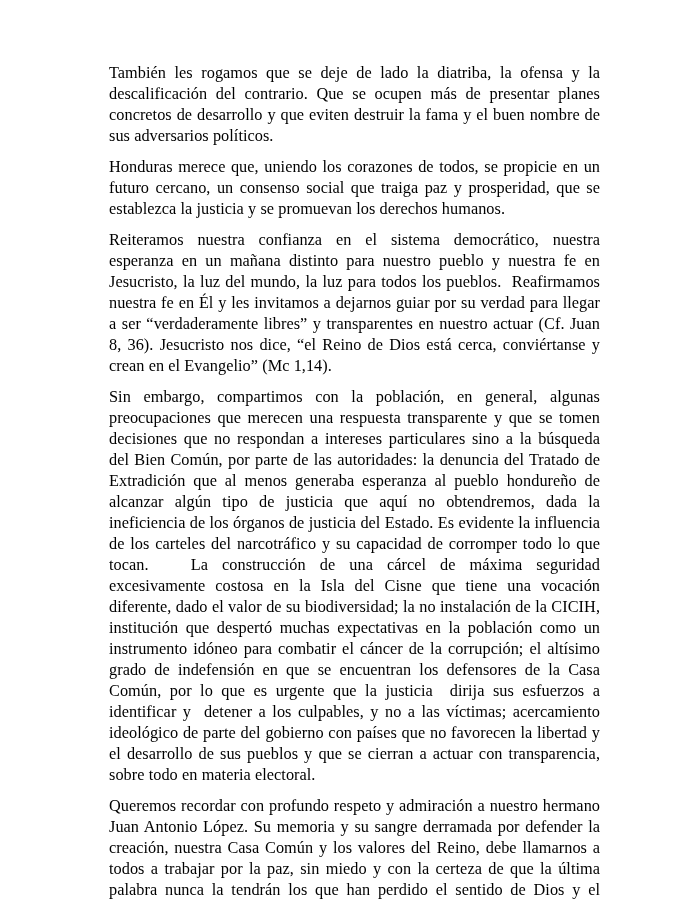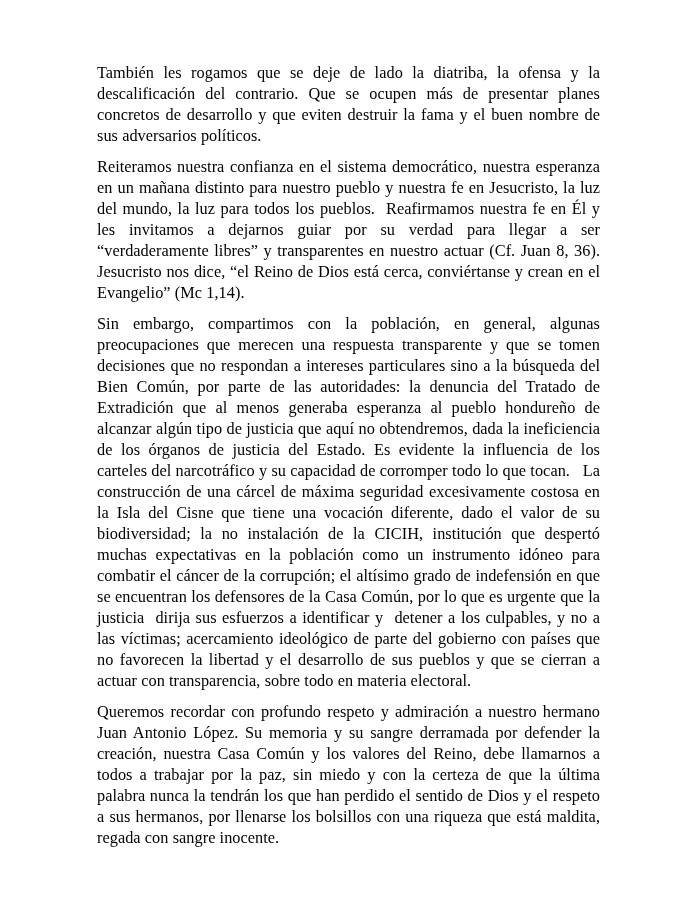--- a/index.html
+++ b/index.html
@@ -26,21 +26,21 @@
   }
 
   #text-column {
     position: absolute;
     left: 97px;
     top: 62px;
     width: 503px;
   }
 
   p.para {
-    margin: 0 0 10px 0;
+    margin: 0 0 10px 12px;
     font-size: 16.3px;
     line-height: 21px;
     text-align: justify;
     text-justify: inter-word;
     letter-spacing: 0.04px;
     word-spacing: 0.1px;
     white-space: pre-wrap;
     hyphens: none;
   }
 
@@ -50,20 +50,21 @@
 </style>
 </head>
 <body>
 
 <div id="page">
   <div id="text-column">
 
     <p class="para">También les rogamos que se deje de lado la diatriba, la ofensa y la descalificación del contrario. Que se ocupen más de presentar planes concretos de desarrollo y que eviten destruir la fama y el buen nombre de sus adversarios políticos.</p>
 
 
+    <p class="para">Honduras merece que, uniendo los corazones de todos, se propicie en un futuro cercano, un consenso social que traiga paz y prosperidad, que se establezca la justicia y se promuevan los derechos humanos.</p>
 
     <p class="para">Reiteramos nuestra confianza en el sistema democrático, nuestra esperanza en un mañana distinto para nuestro pueblo y nuestra fe en Jesucristo, la luz del mundo, la luz para todos los pueblos.  Reafirmamos nuestra fe en Él y les invitamos a dejarnos guiar por su verdad para llegar a ser “verdaderamente libres” y transparentes en nuestro actuar (Cf. Juan 8, 36). Jesucristo nos dice, “el Reino de Dios está cerca, conviértanse y crean en el Evangelio” (Mc 1,14).</p>
 
     <p class="para">Sin embargo, compartimos con la población, en general, algunas preocupaciones que merecen una respuesta transparente y que se tomen decisiones que no respondan a intereses particulares sino a la búsqueda del Bien Común, por parte de las autoridades: la denuncia del Tratado de Extradición que al menos generaba esperanza al pueblo hondureño de alcanzar algún tipo de justicia que aquí no obtendremos, dada la ineficiencia de los órganos de justicia del Estado. Es evidente la influencia de los carteles del narcotráfico y su capacidad de corromper todo lo que tocan.   La construcción de una cárcel de máxima seguridad excesivamente costosa en la Isla del Cisne que tiene una vocación diferente, dado el valor de su biodiversidad; la no instalación de la CICIH, institución que despertó muchas expectativas en la población como un instrumento idóneo para combatir el cáncer de la corrupción; el altísimo grado de indefensión en que se encuentran los defensores de la Casa Común, por lo que es urgente que la justicia  dirija sus esfuerzos a identificar y  detener a los culpables, y no a las víctimas; acercamiento ideológico de parte del gobierno con países que no favorecen la libertad y el desarrollo de sus pueblos y que se cierran a actuar con transparencia, sobre todo en materia electoral.</p>
 
     <p class="para">Queremos recordar con profundo respeto y admiración a nuestro hermano Juan Antonio López. Su memoria y su sangre derramada por defender la creación, nuestra Casa Común y los valores del Reino, debe llamarnos a todos a trabajar por la paz, sin miedo y con la certeza de que la última palabra nunca la tendrán los que han perdido el sentido de Dios y el respeto a sus hermanos, por llenarse los bolsillos con una riqueza que está maldita, regada con sangre inocente.</p>
 
   </div>
 </div>
 

